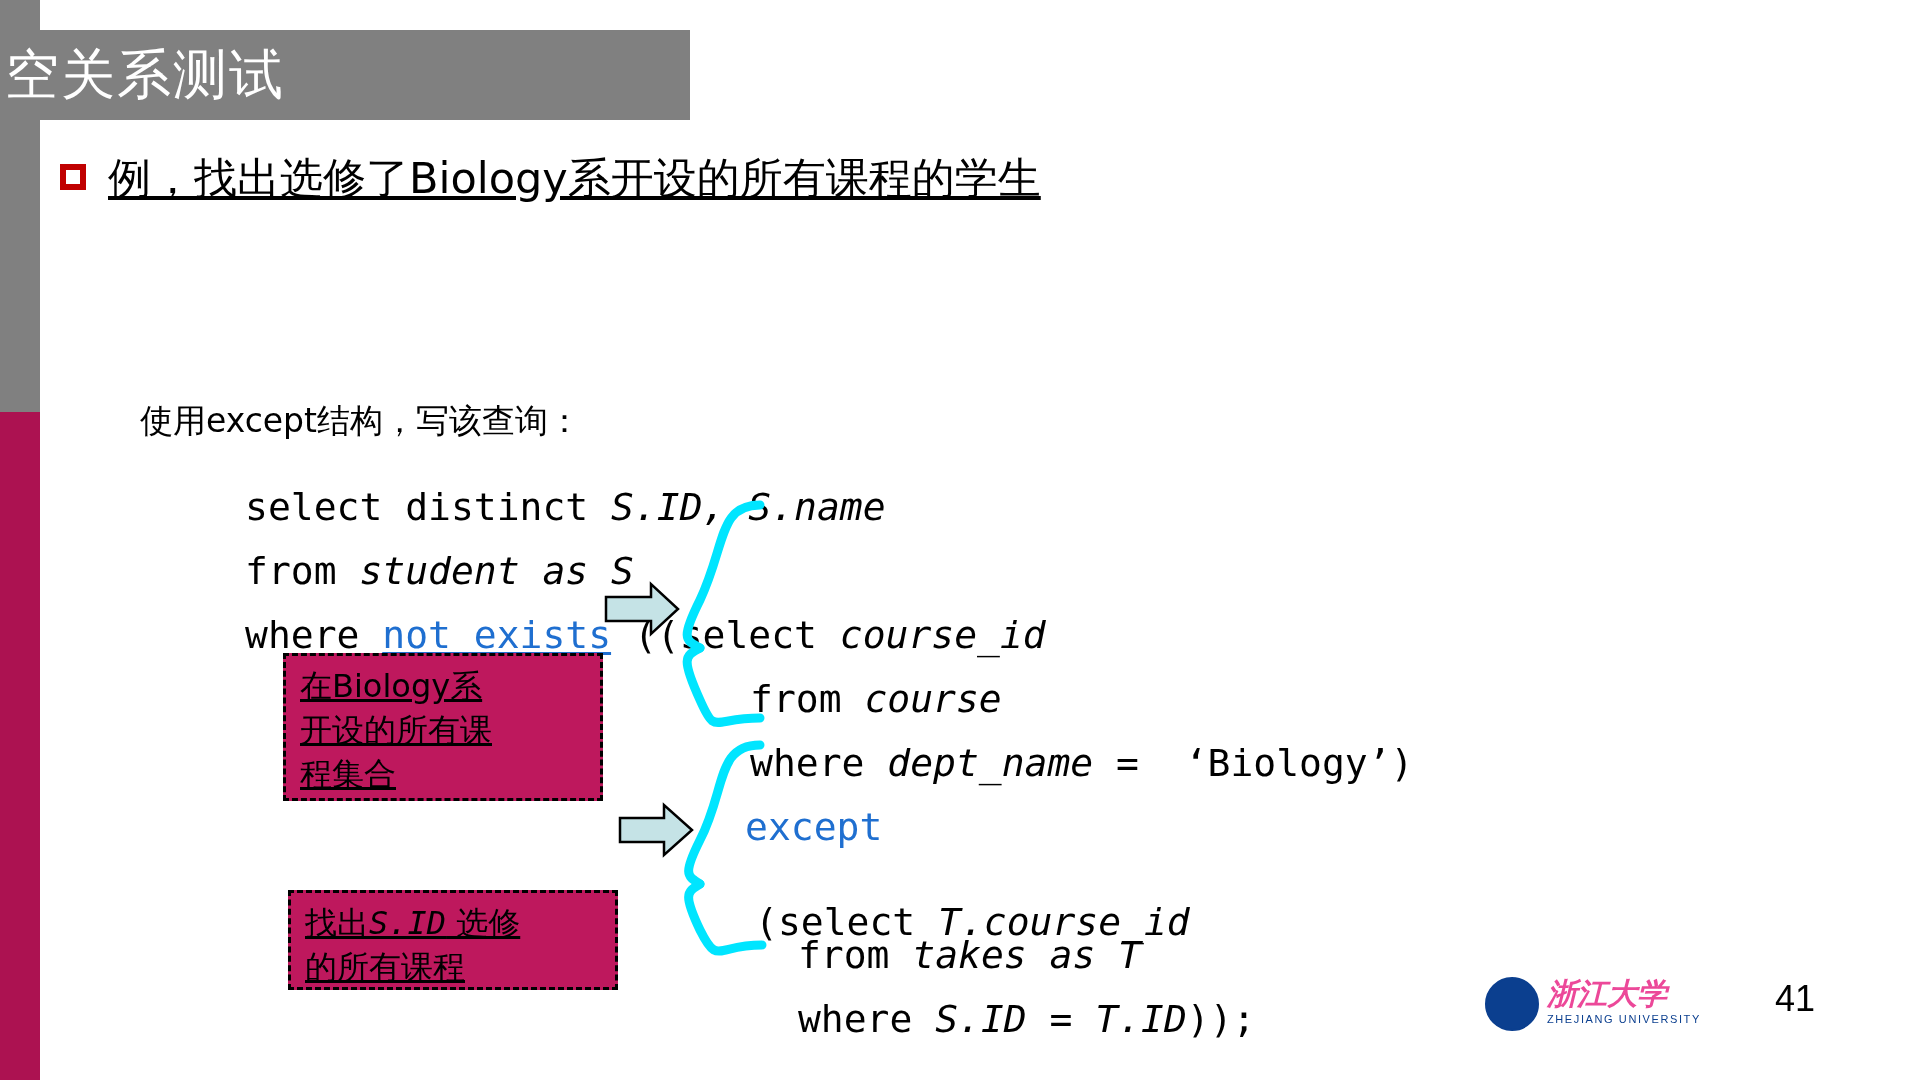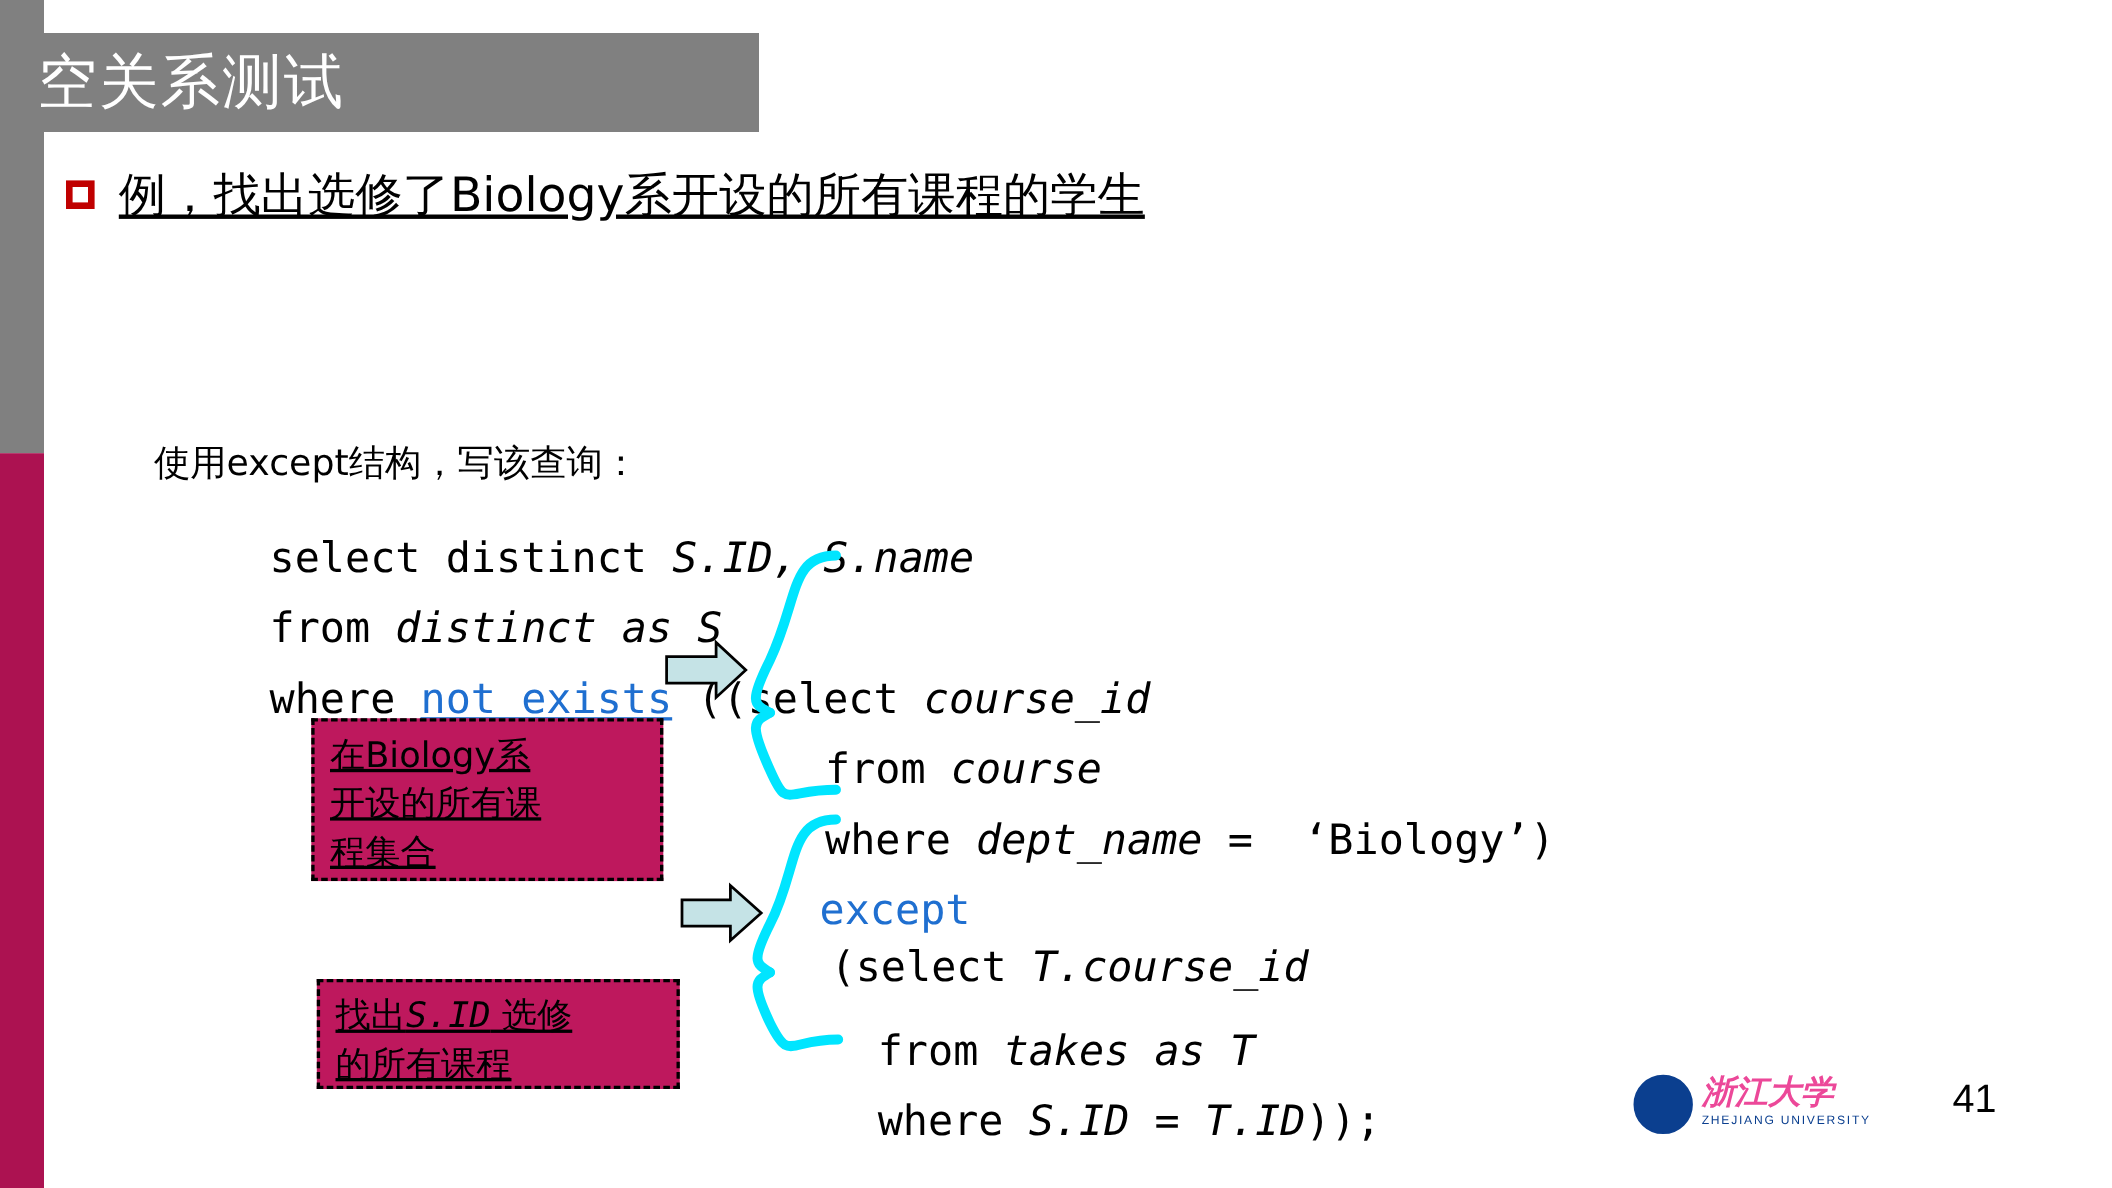--- a/index.html
+++ b/index.html
@@ -13,21 +13,21 @@
   
   .rail-gray{position:absolute;left:0;top:0;width:40px;height:412px;background:#808080;}
   .rail-crimson{position:absolute;left:0;top:412px;width:40px;height:668px;background:#ac1251;}
 
   
   .title-band{
     position:absolute;left:0;top:30px;width:690px;height:90px;
     background:#808080;
   }
   .title-text{
-    position:absolute;left:34px;top:34px;
+    position:absolute;left:5px;top:34px;
     font-size:54px;line-height:82px;color:#ffffff;font-weight:400;
     letter-spacing:2px;
     font-family:"DejaVu Sans","Liberation Sans",sans-serif;
     white-space:nowrap;
   }
 
   
   .body-area{position:absolute;left:0;top:120px;width:1920px;height:960px;}
 
   .bullet-row{position:absolute;display:flex;align-items:flex-start;}
@@ -57,21 +57,21 @@
   .ident{font-style:italic;}
   .blue{color:#1f6fd0;}
   .blue-u{color:#1f6fd0;text-decoration:underline;text-underline-offset:4px;text-align:center;}
 
   #sql-l1{left:245px;top:355px;}
   #sql-l2{left:245px;top:419px;}
   #sql-l3{left:245px;top:483px;}
   #sql-l4{left:750px;top:547px;}
   #sql-l5{left:750px;top:611px;}
   #sql-l6{left:745px;top:675px;}
-  #sql-l7{left:755px;top:727px;}
+  #sql-l7{left:755px;top:770px;}
   #sql-l8{left:775px;top:803px;}
   #sql-l9{left:775px;top:867px;}
 
   
   .anno{
     position:absolute;border:3px dashed #000;box-sizing:border-box;
     padding:8px 12px 10px 14px;background:#be185d;
     font-family:"DejaVu Sans","Liberation Sans",sans-serif;
     font-size:32px;line-height:44px;color:#000;text-decoration:underline;
   }
@@ -123,21 +123,21 @@
 
     <div class="bullet-row" style="left:60px;top:30px;text-decoration:underline;">
       <span class="sq-bullet"></span>
       <span class="bullet-text">例，找出选修了Biology系开设的所有课程的学生</span>
     </div>
 
     <div class="line2">使用except结构，写该查询：</div>
 
     <div class="code" id="sql-l1"><span class="kw">select distinct </span><span class="ident">S.ID, S.name</span></div>
 
-    <div class="code" id="sql-l2"><span class="kw">from </span><span class="ident">distinct as S</span></div>
+    <div class="code" id="sql-l2"><span class="kw">from </span><span class="ident">student as S</span></div>
 
     <div class="code" id="sql-l3"><span class="kw">where </span><span class="blue-u">not exists</span><span class="kw"> ((select </span><span class="ident">course_id</span></div>
 
     <div class="code" id="sql-l4"><span class="kw">from </span><span class="ident">course</span></div>
 
     <div class="code" id="sql-l5"><span class="kw">where </span><span class="ident">dept_name</span><span class="kw"> =  ‘Biology’)</span></div>
 
     <div class="code" id="sql-l6"><span class="blue">except</span></div>
 
     <div class="code" id="sql-l7"><span class="kw">(select </span><span class="ident">T.course_id</span></div>

